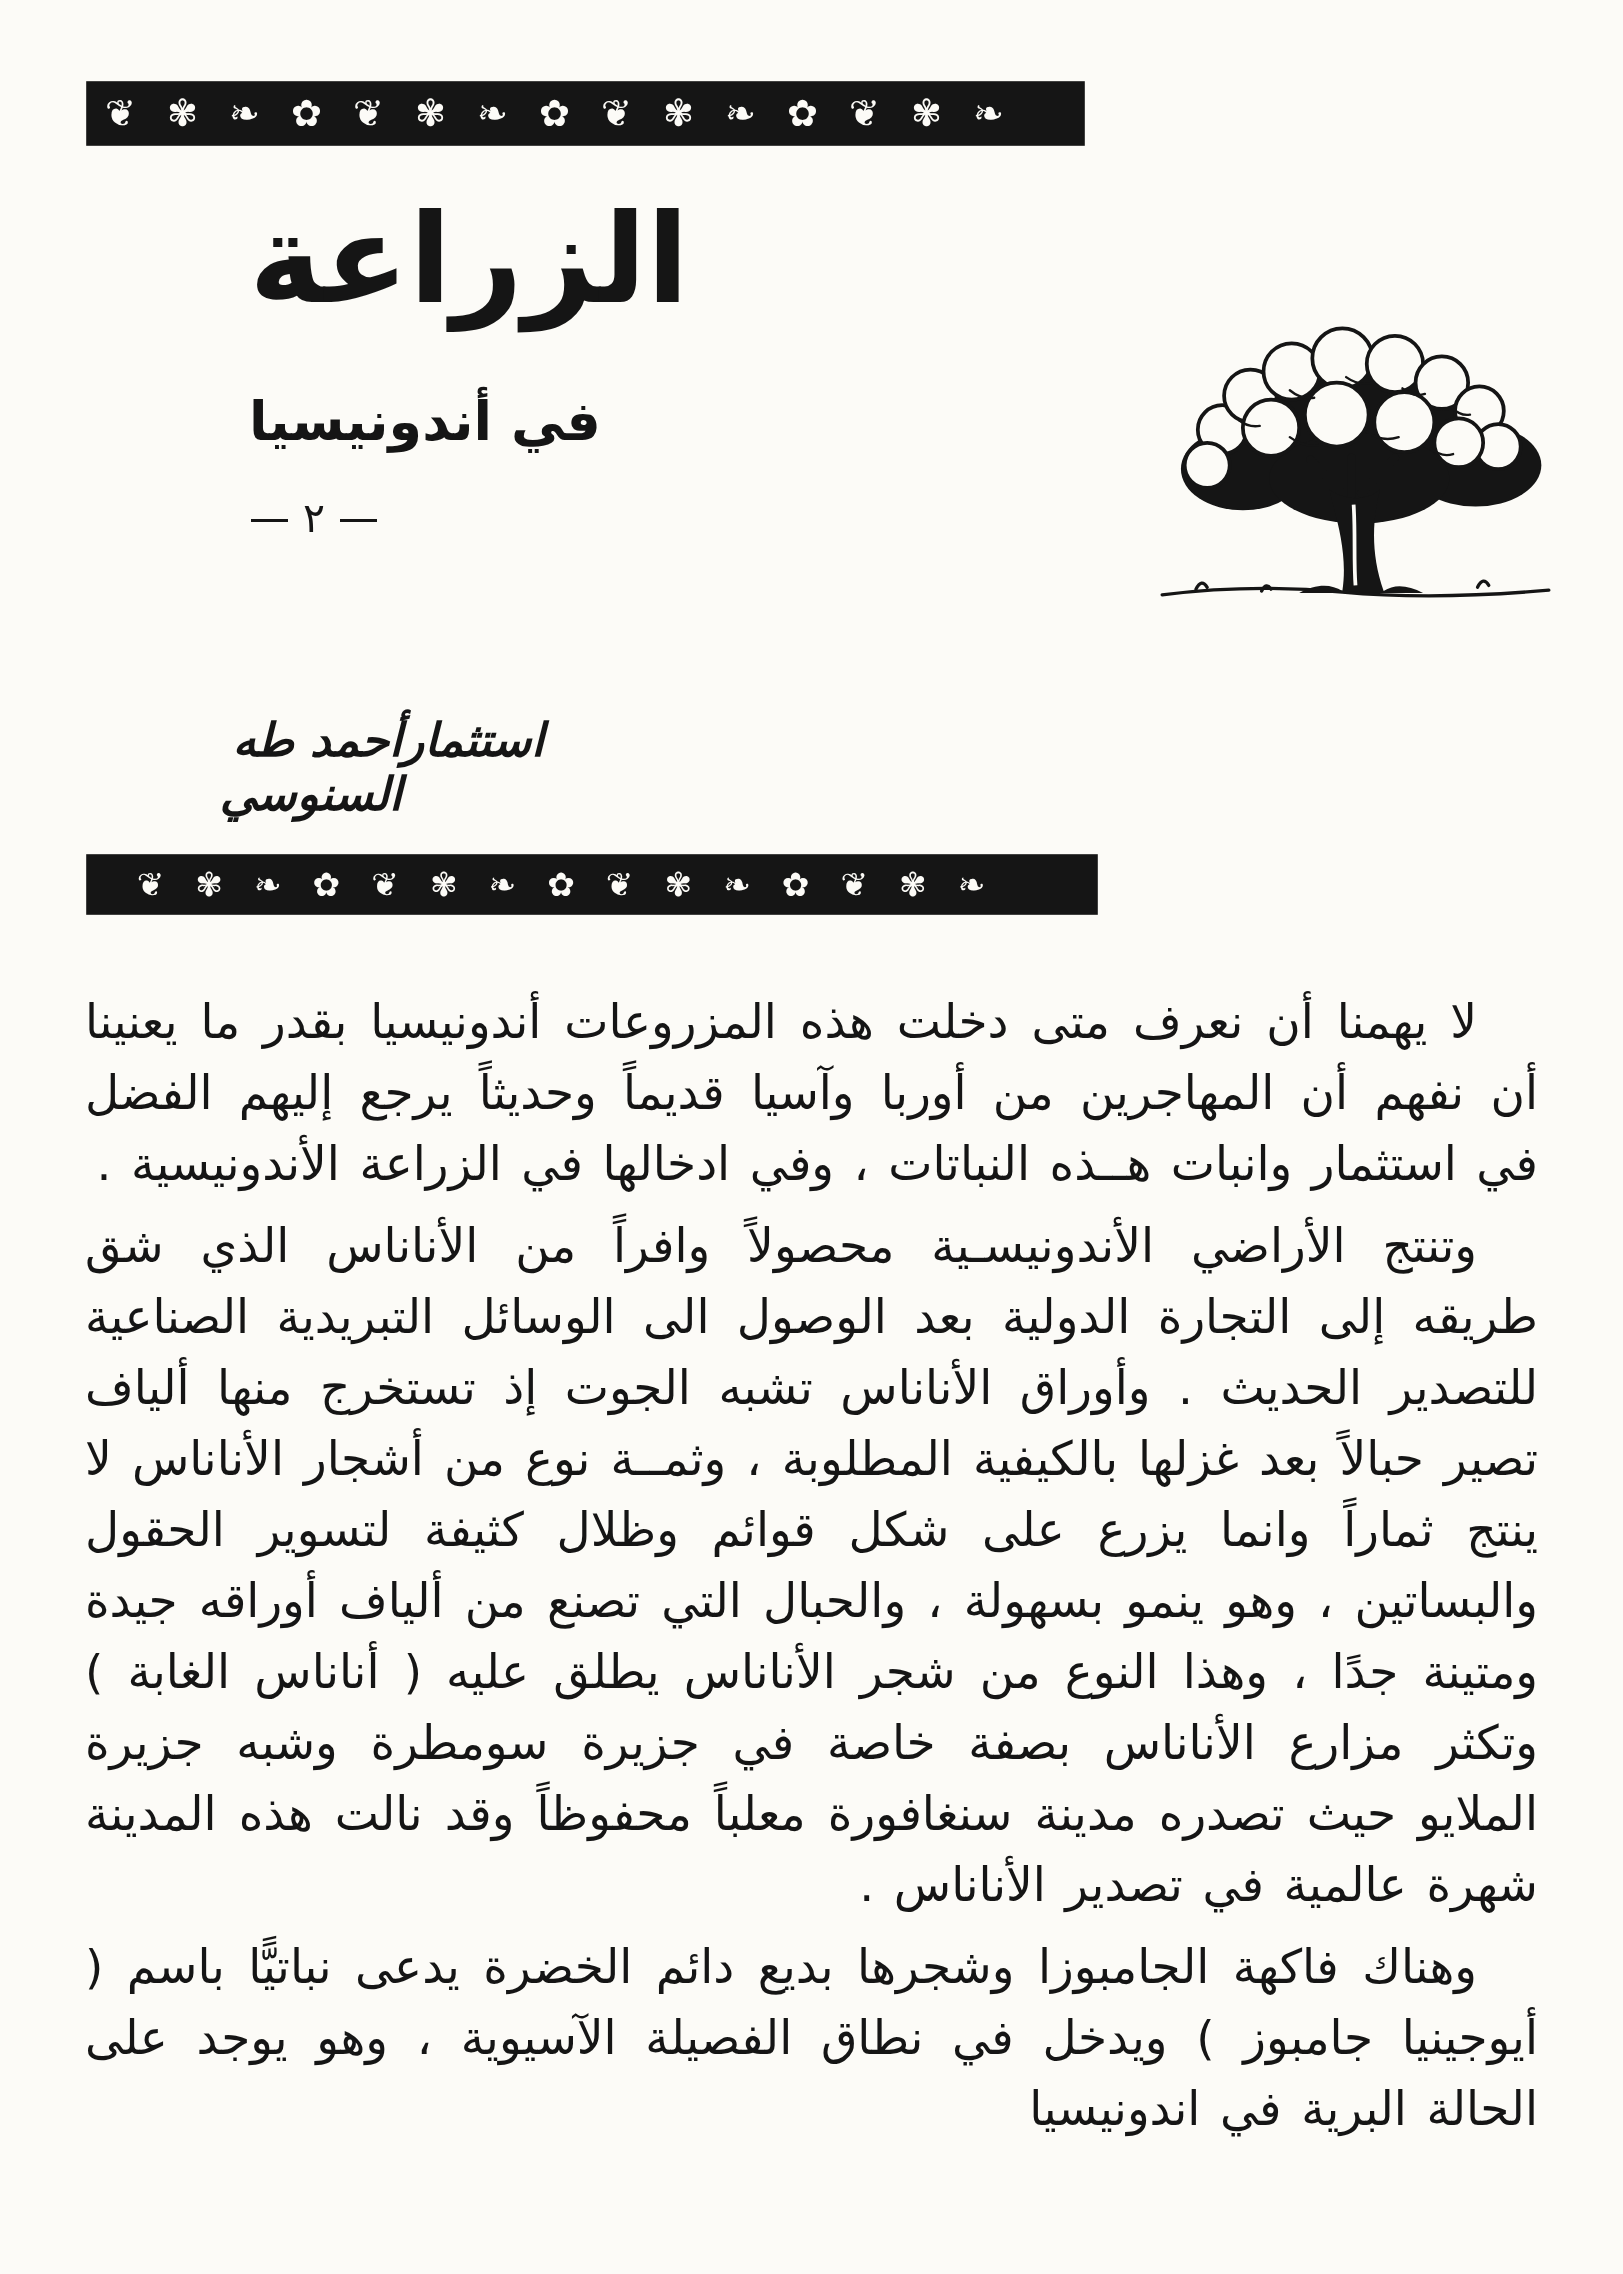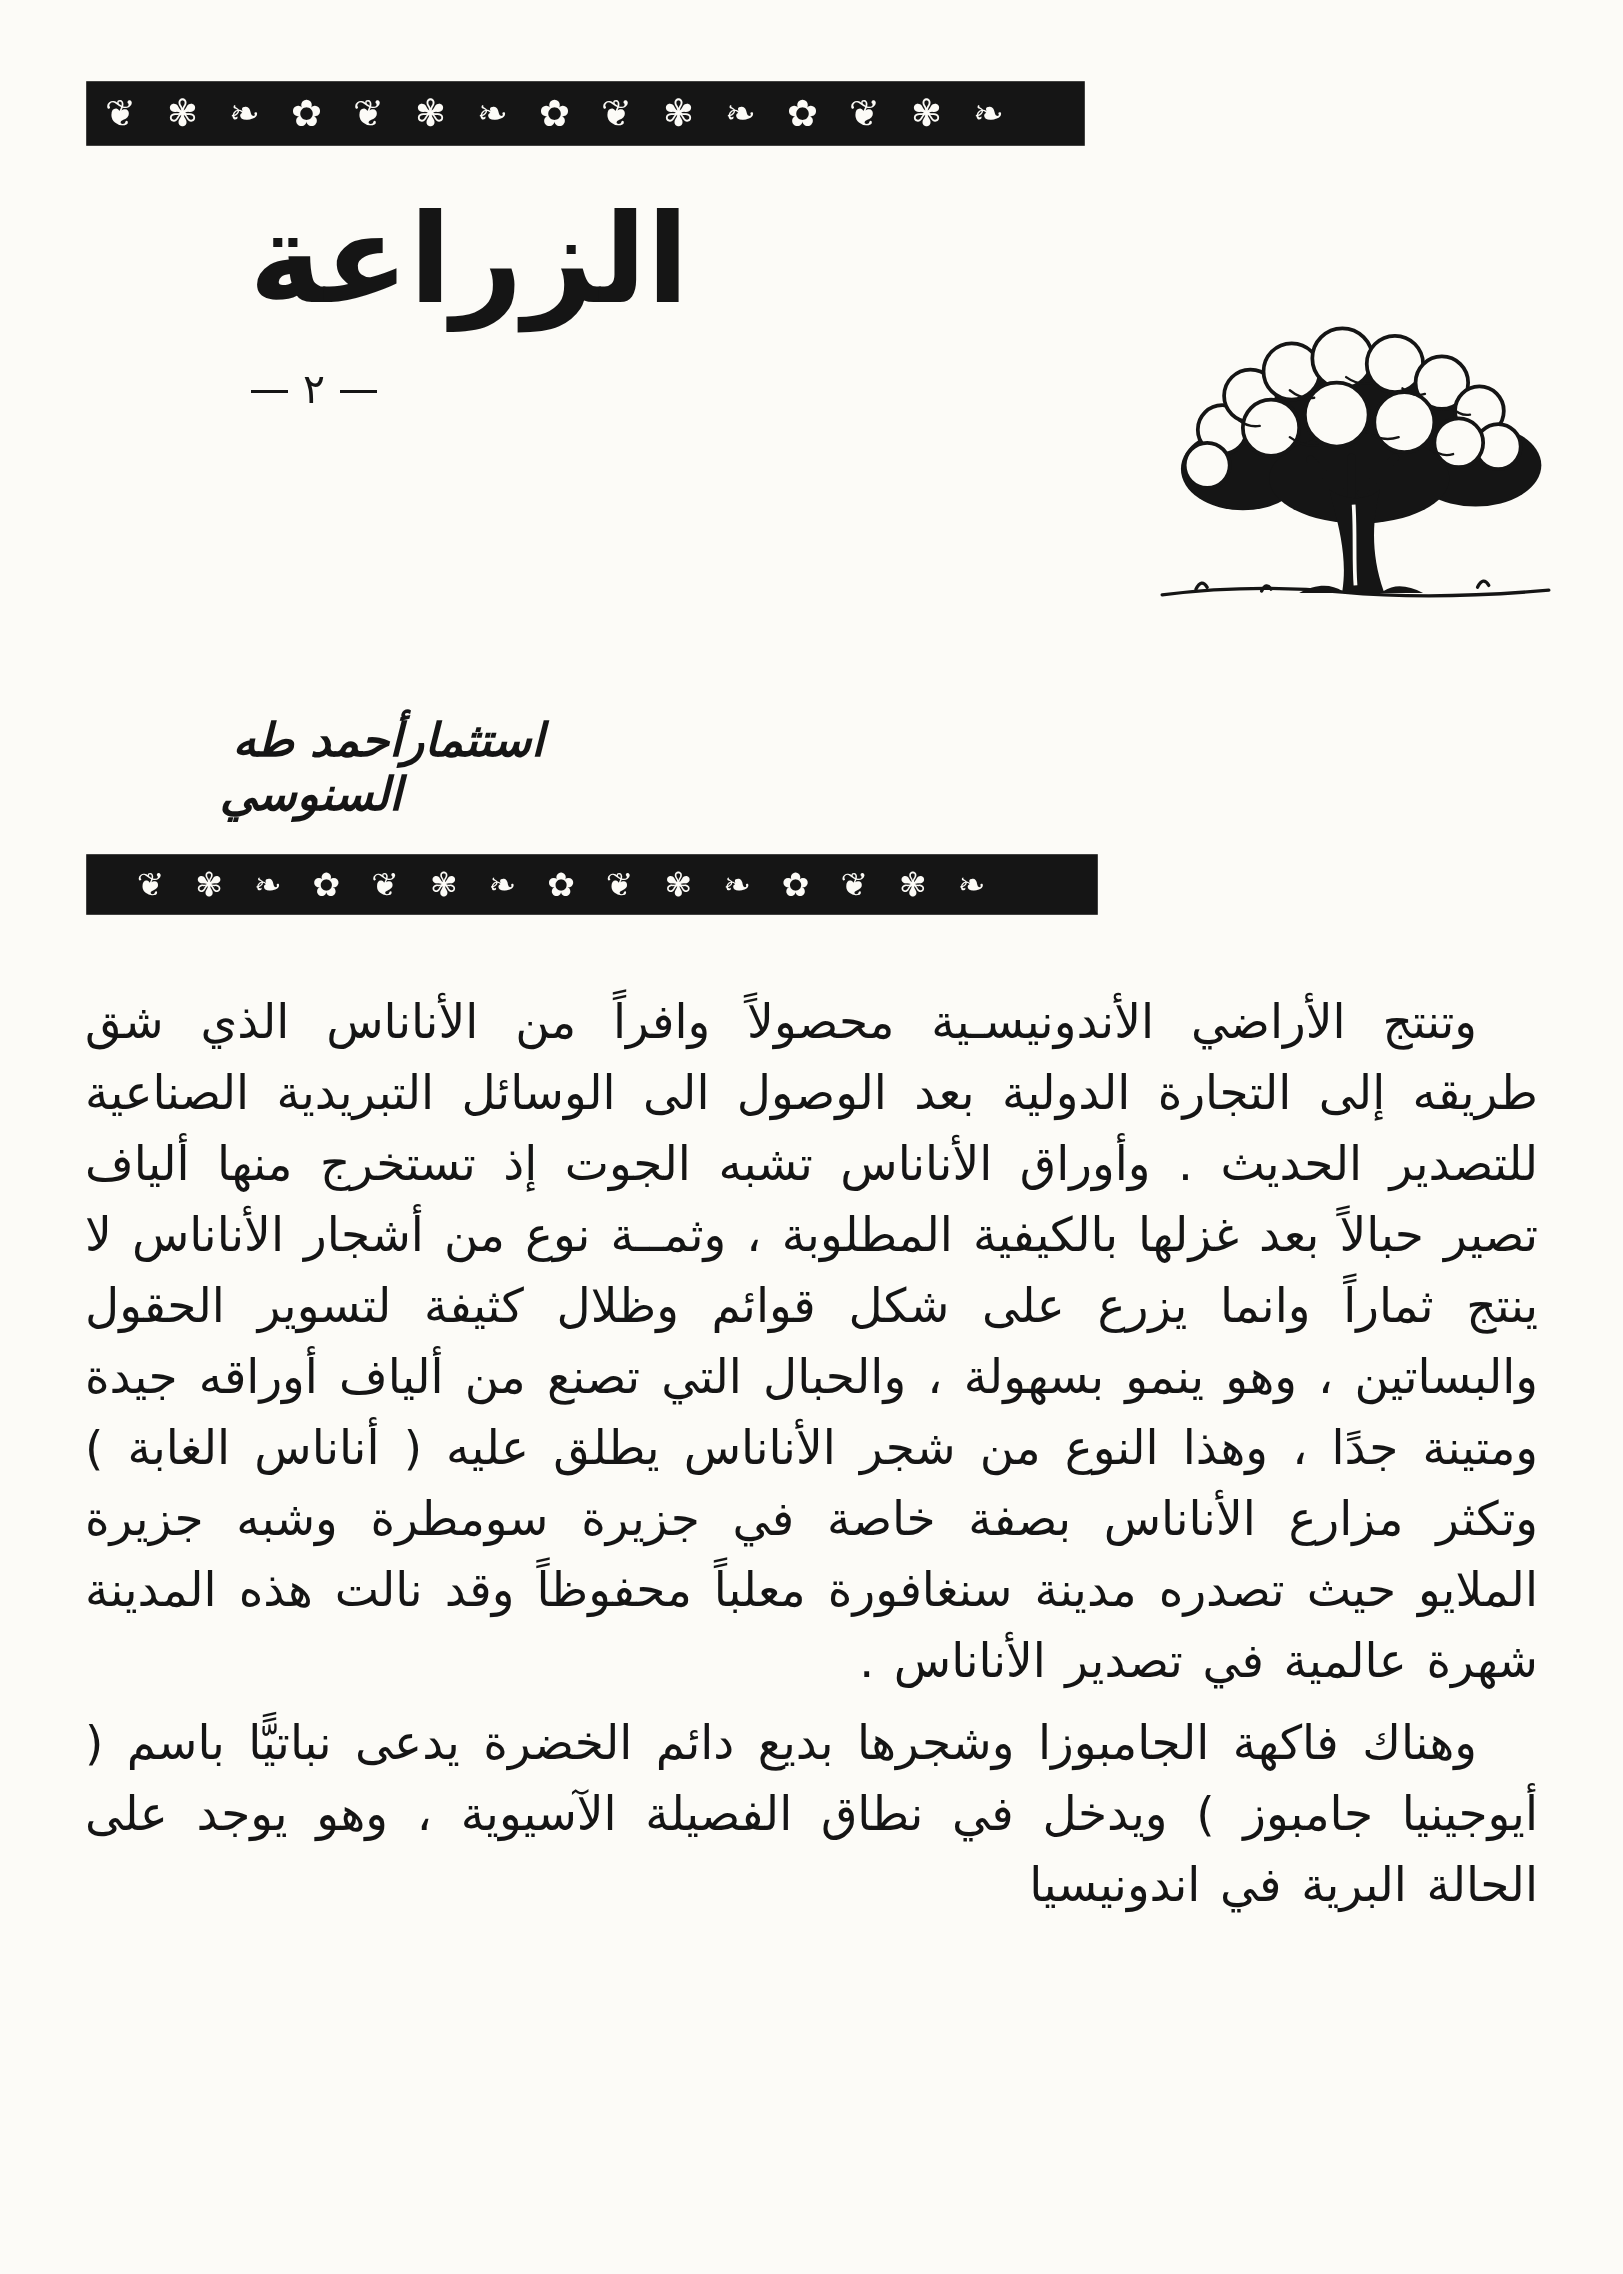--- a/index.html
+++ b/index.html
@@ -101,20 +101,21 @@
 <body>
 
 <div class="sheet" dir="rtl">
 
   <div class="band band-top">
     <span class="glyphs">❧✾❦✿❧✾❦✿❧✾❦✿❧✾❦</span>
   </div>
 
   <div class="header">
     <div class="title">الزراعة</div>
+    <div class="subtitle">في أندونيسيا</div>
     <div class="partnum">— ٢ —</div>
   </div>
 
   <div class="tree-wrap">
     <svg viewBox="0 0 440 310" xmlns="http://www.w3.org/2000/svg">
 
       <g fill="#151515">
         <ellipse cx="222" cy="118" rx="148" ry="72"></ellipse>
         <ellipse cx="100" cy="162" rx="66" ry="44"></ellipse>
         <ellipse cx="348" cy="158" rx="70" ry="44"></ellipse>
@@ -176,18 +177,19 @@
   <div class="byline">
     <span>استثمار</span>
     <span>أحمد طه السنوسي</span>
   </div>
 
   <div class="band band-bottom">
     <span class="glyphs">❧✾❦✿❧✾❦✿❧✾❦✿❧✾❦</span>
   </div>
 
   <div class="body-text">
+    <p>لا يهمنا أن نعرف متى دخلت هذه المزروعات أندونيسيا بقدر ما يعنينا أن نفهم أن المهاجرين من أوربا وآسيا قديماً وحديثاً يرجع إليهم الفضل في استثمار وانبات هــذه النباتات ، وفي ادخالها في الزراعة الأندونيسية .</p>
     <p>وتنتج الأراضي الأندونيسـية محصولاً وافراً من الأناناس الذي شق طريقه إلى التجارة الدولية بعد الوصول الى الوسائل التبريدية الصناعية للتصدير الحديث . وأوراق الأناناس تشبه الجوت إذ تستخرج منها ألياف تصير حبالاً بعد غزلها بالكيفية المطلوبة ، وثمــة نوع من أشجار الأناناس لا ينتج ثماراً وانما يزرع على شكل قوائم وظلال كثيفة لتسوير الحقول والبساتين ، وهو ينمو بسهولة ، والحبال التي تصنع من ألياف أوراقه جيدة ومتينة جدًا ، وهذا النوع من شجر الأناناس يطلق عليه ( أناناس الغابة ) وتكثر مزارع الأناناس بصفة خاصة في جزيرة سومطرة وشبه جزيرة الملايو حيث تصدره مدينة سنغافورة معلباً محفوظاً وقد نالت هذه المدينة شهرة عالمية في تصدير الأناناس .</p>
     <p>وهناك فاكهة الجامبوزا وشجرها بديع دائم الخضرة يدعى نباتيًّا باسم ( أيوجينيا جامبوز ) ويدخل في نطاق الفصيلة الآسيوية ، وهو يوجد على الحالة البرية في اندونيسيا</p>
   </div>
 
 </div>
 
 
 </body></html>

